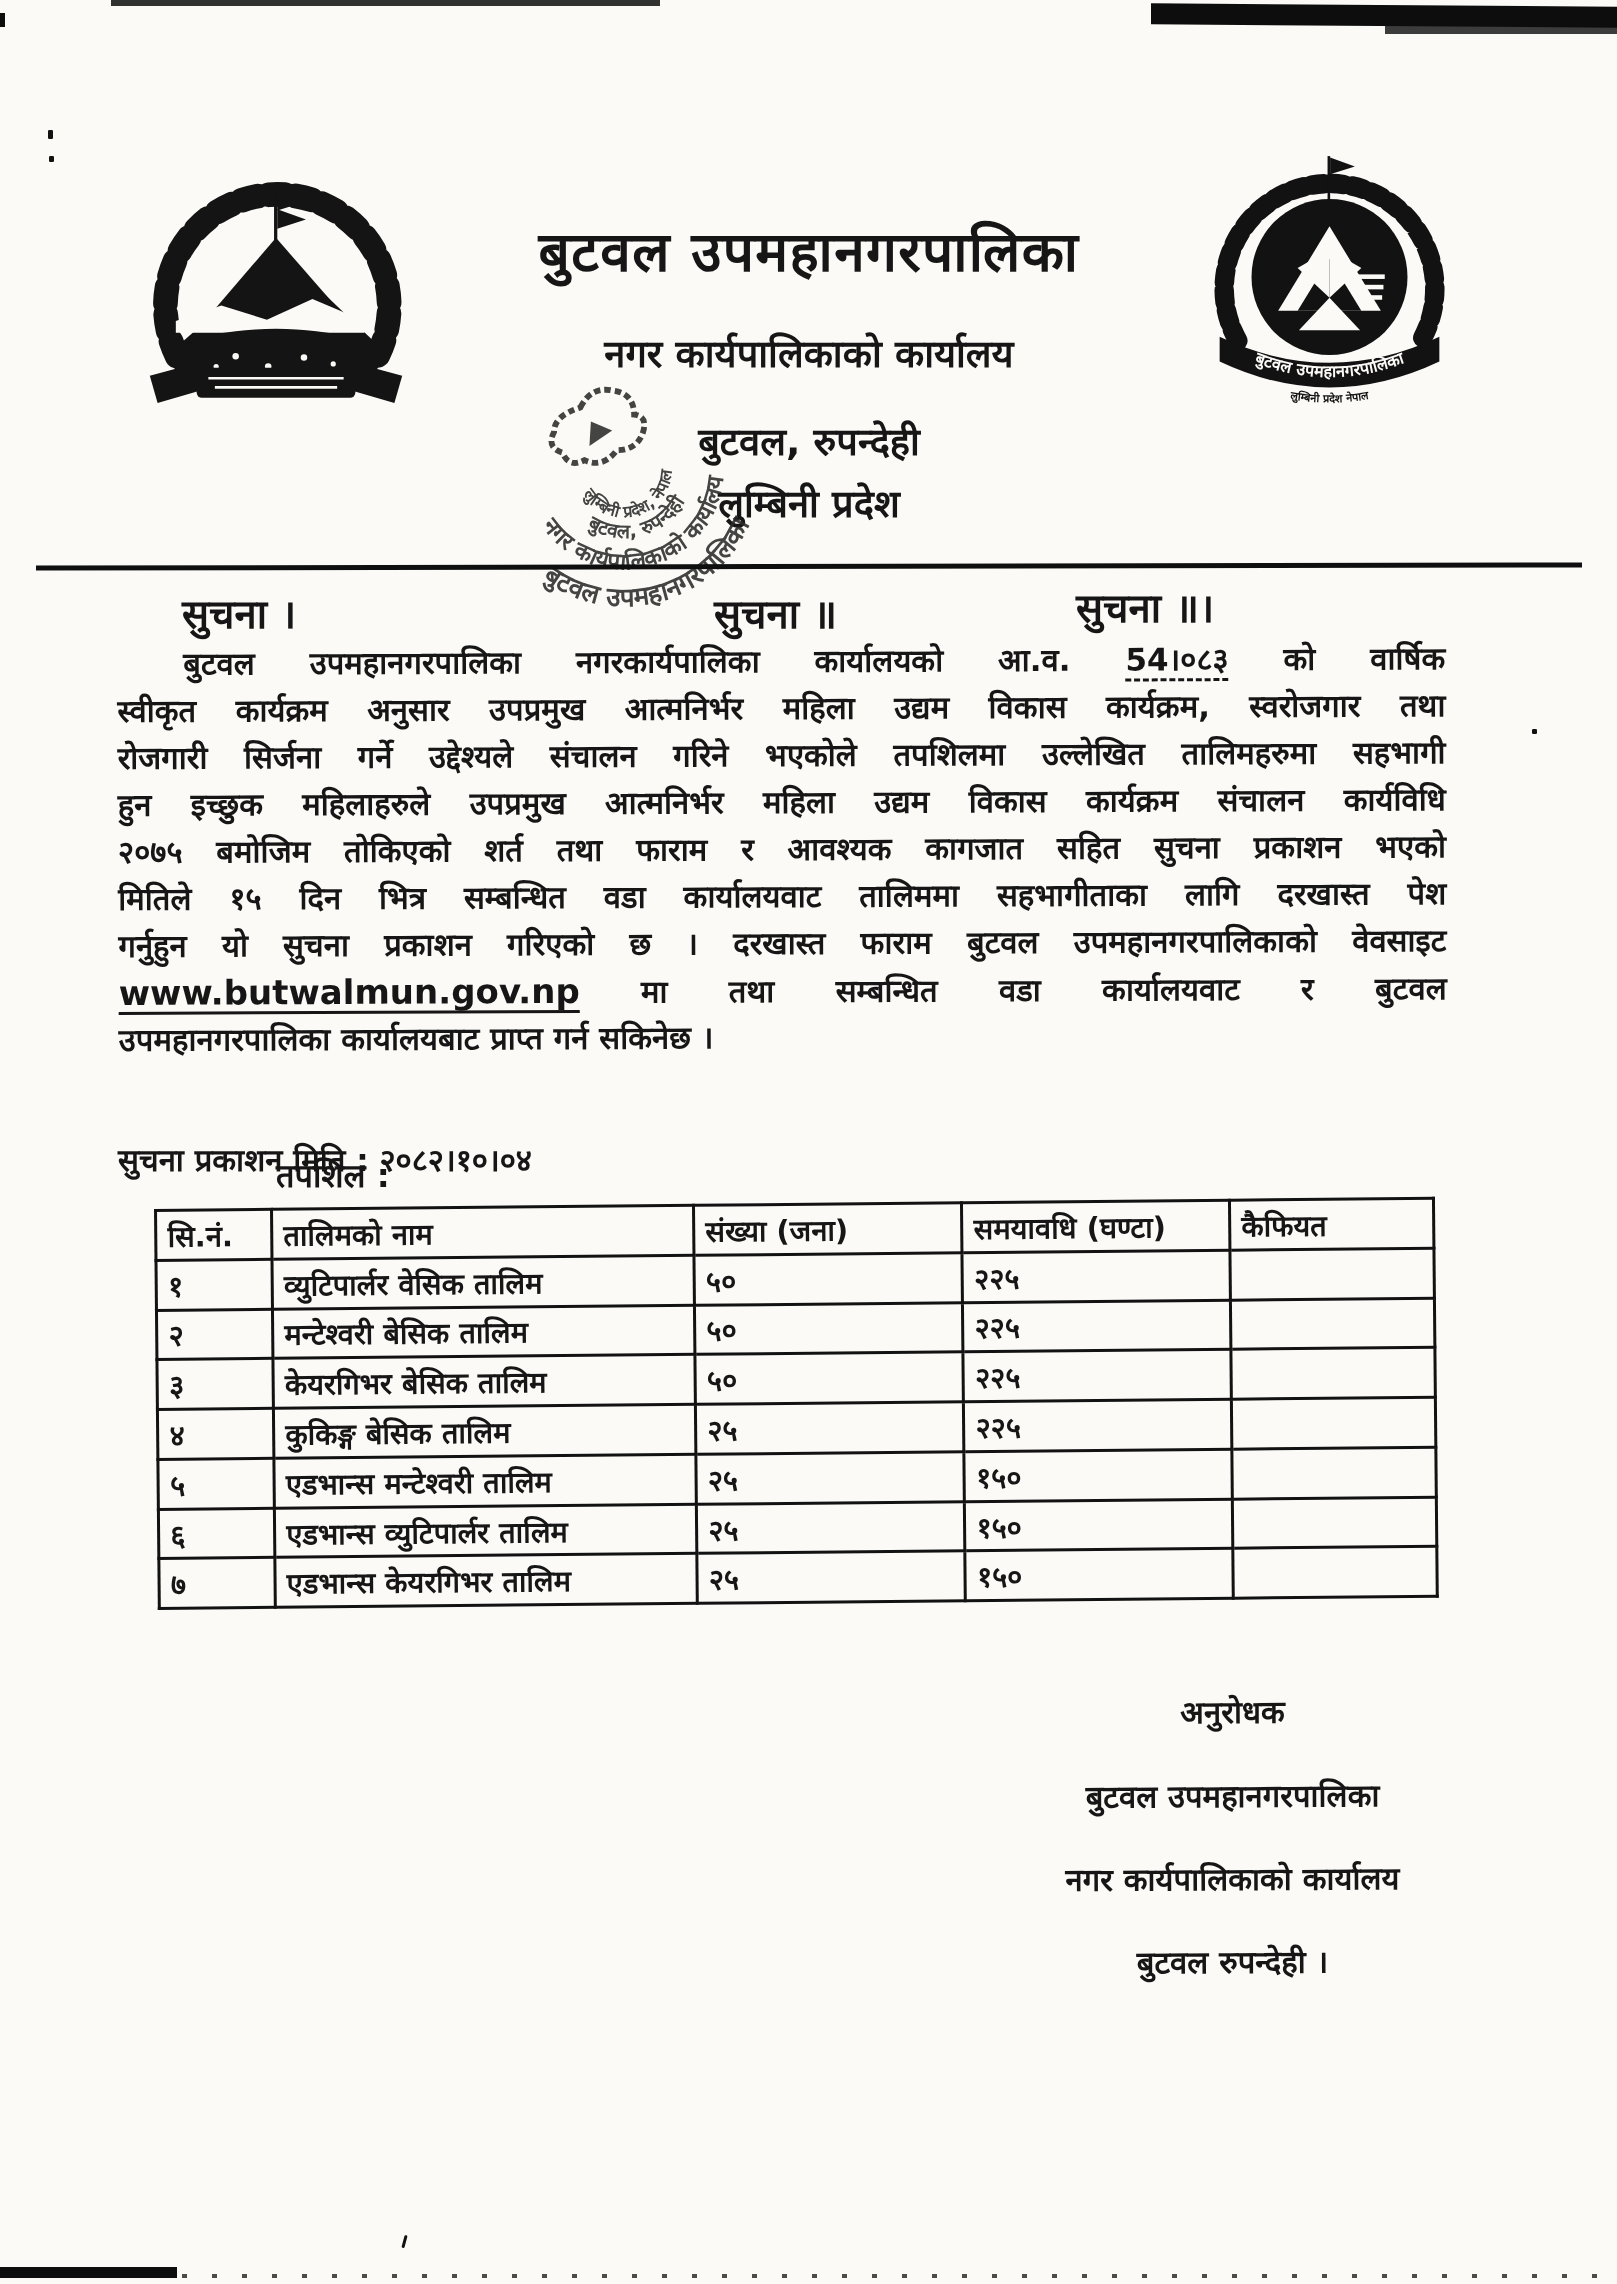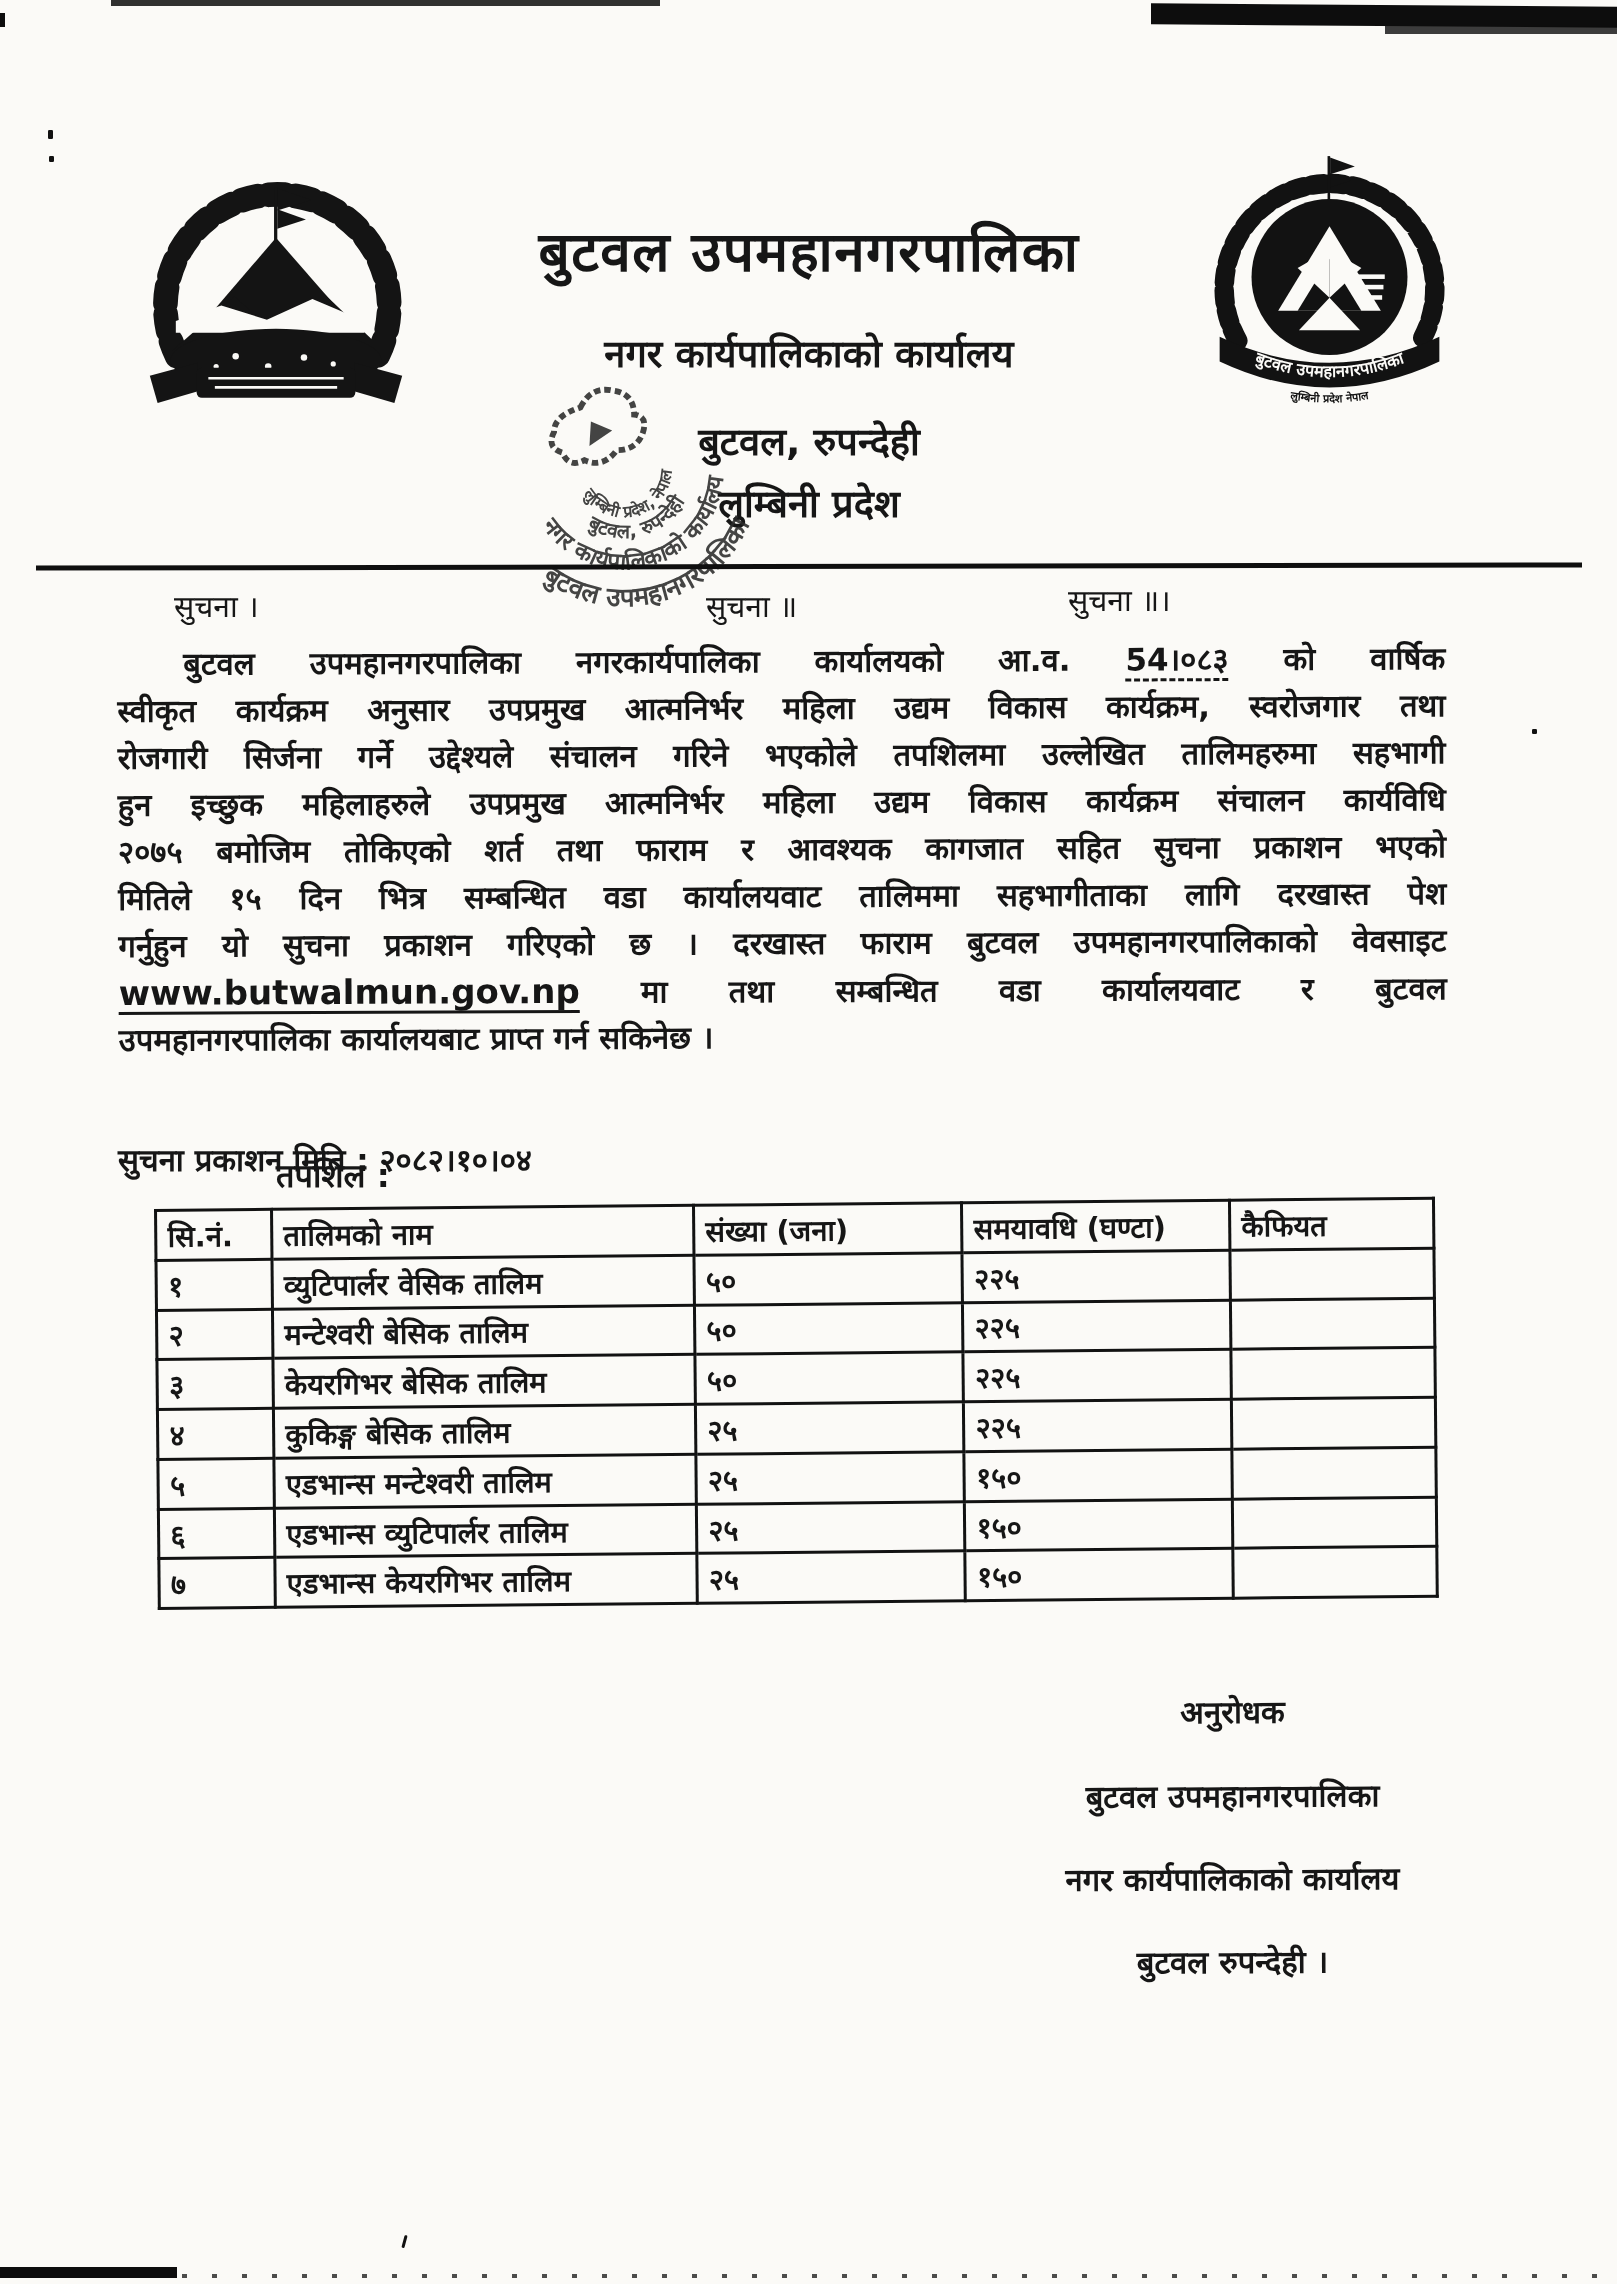--- a/index.html
+++ b/index.html
@@ -14,21 +14,21 @@
   .art{background:#0d0d0d;}
   .dotrow{
     height:3.9px;opacity:.75;
     background:repeating-linear-gradient(90deg,#111 0 4.6px,transparent 4.6px 30px);
   }
   .speck{width:4.6px;height:8.5px;background:#111;border-radius:1.3px;}
   
   .title-main{left:0;width:1618px;text-align:center;font-size:55px;font-weight:bold;letter-spacing:1.3px;}
   .title-sub{left:0;width:1618px;text-align:center;font-size:38px;font-weight:bold;}
   .hdr-rule{left:36px;top:564px;width:1546px;height:5.2px;background:#0f0f0f;transform:rotate(-0.12deg);}
-  .notice-lbl{font-size:30px;font-weight:normal;}
+  .notice-lbl{font-size:40px;font-weight:bold;margin-left:8px;}
   
   .stamp{left:478px;top:351px;width:319px;height:338px;transform:rotate(-15deg);opacity:.88;}
   .stamp text{font-weight:bold;fill:#2b2b2b;}
   
   .para{left:118px;top:638px;width:1328px;transform:rotate(-0.25deg);}
   .bline{
     font-size:31px;font-weight:600;line-height:47px;height:47px;white-space:nowrap;
     text-align:justify;text-align-last:justify;
   }
   .bline.last{text-align-last:left;}

